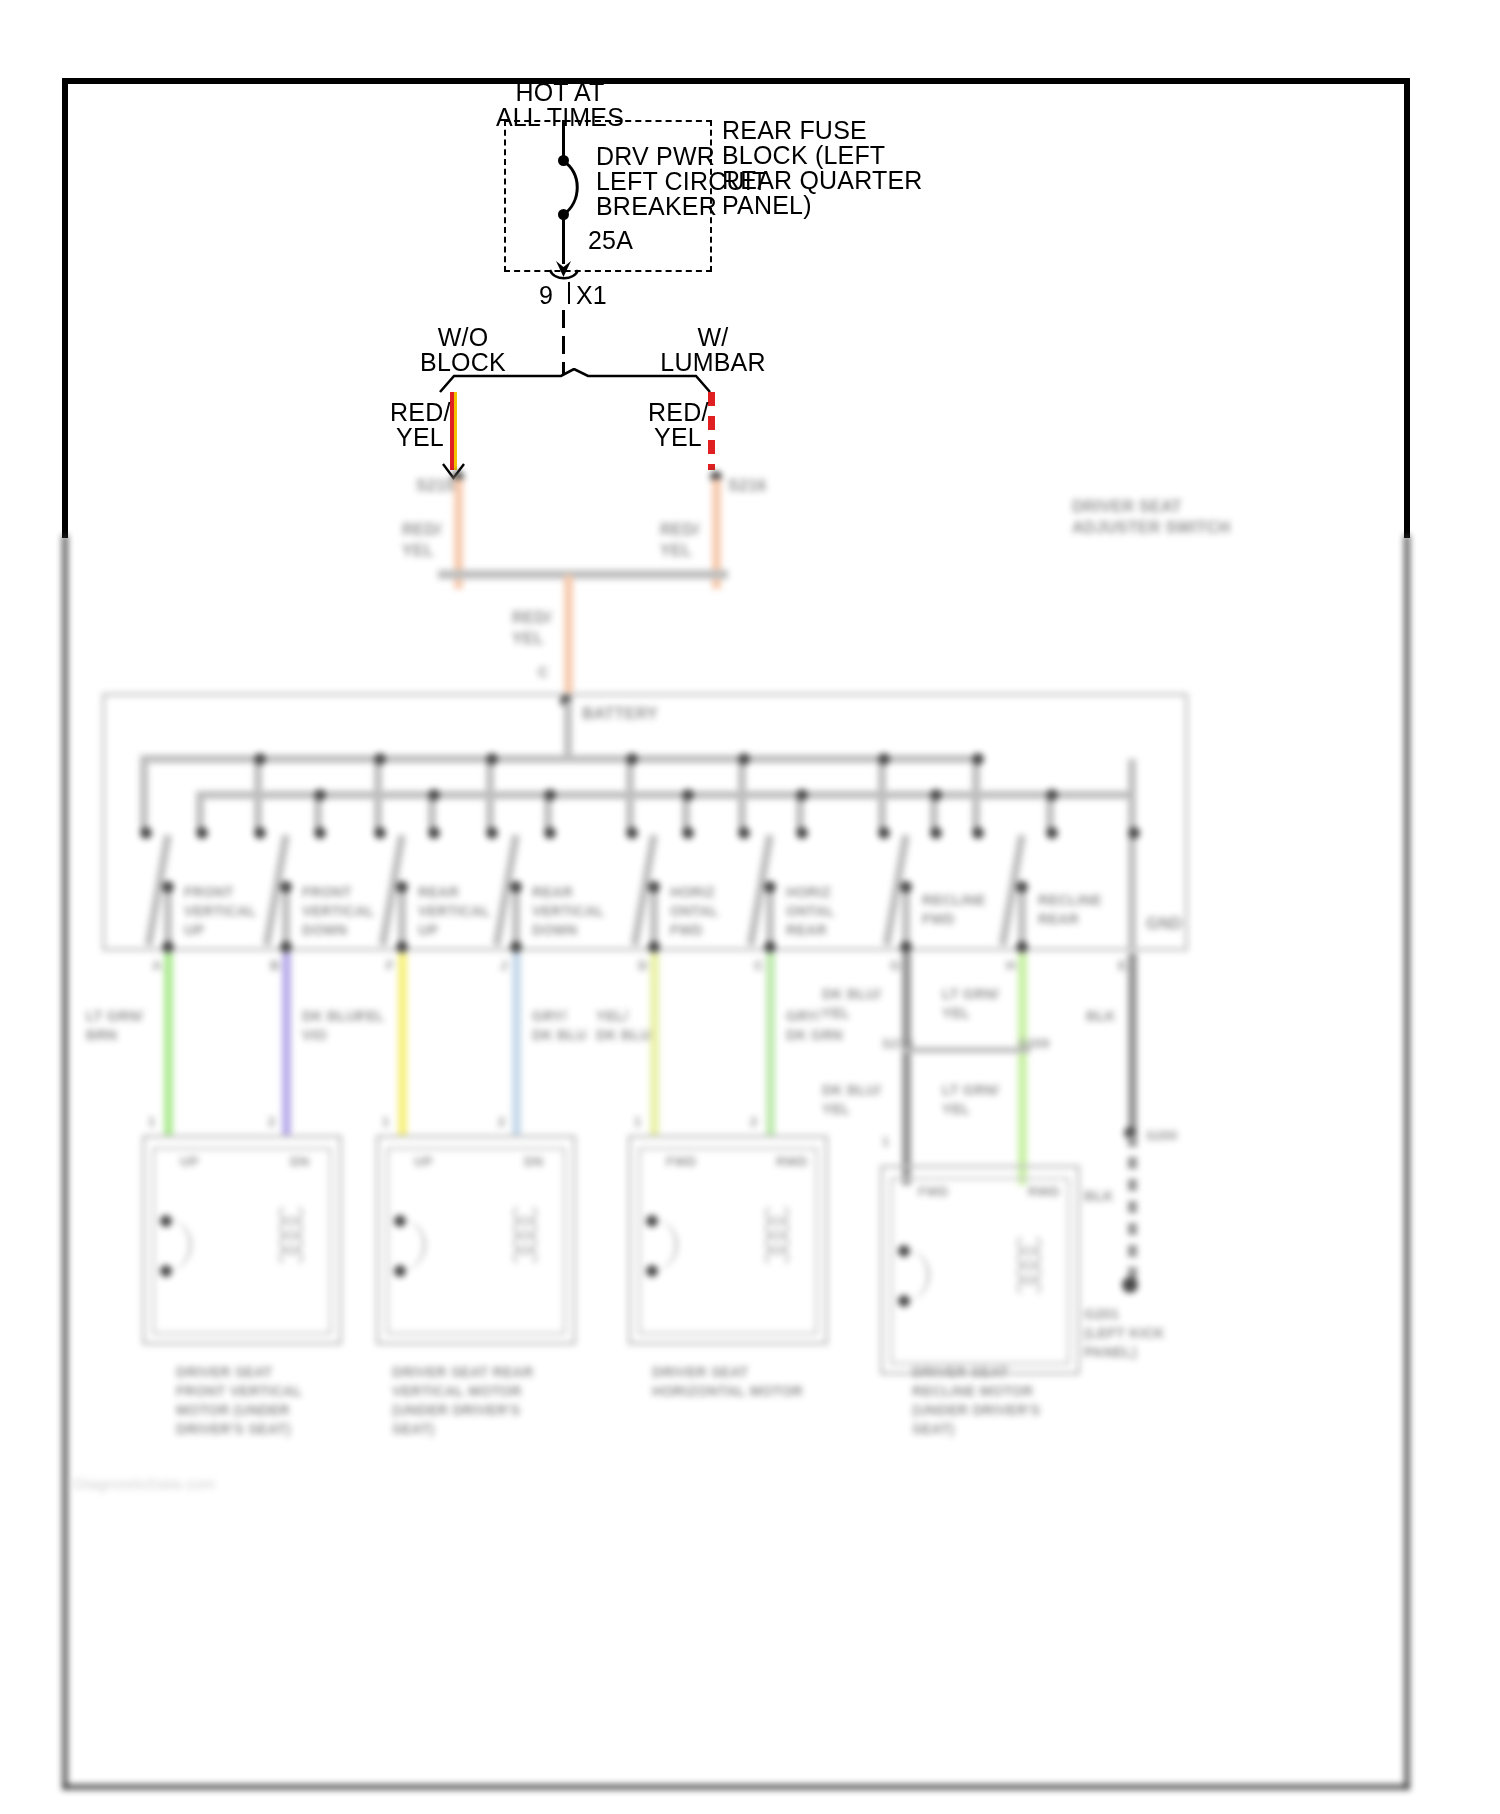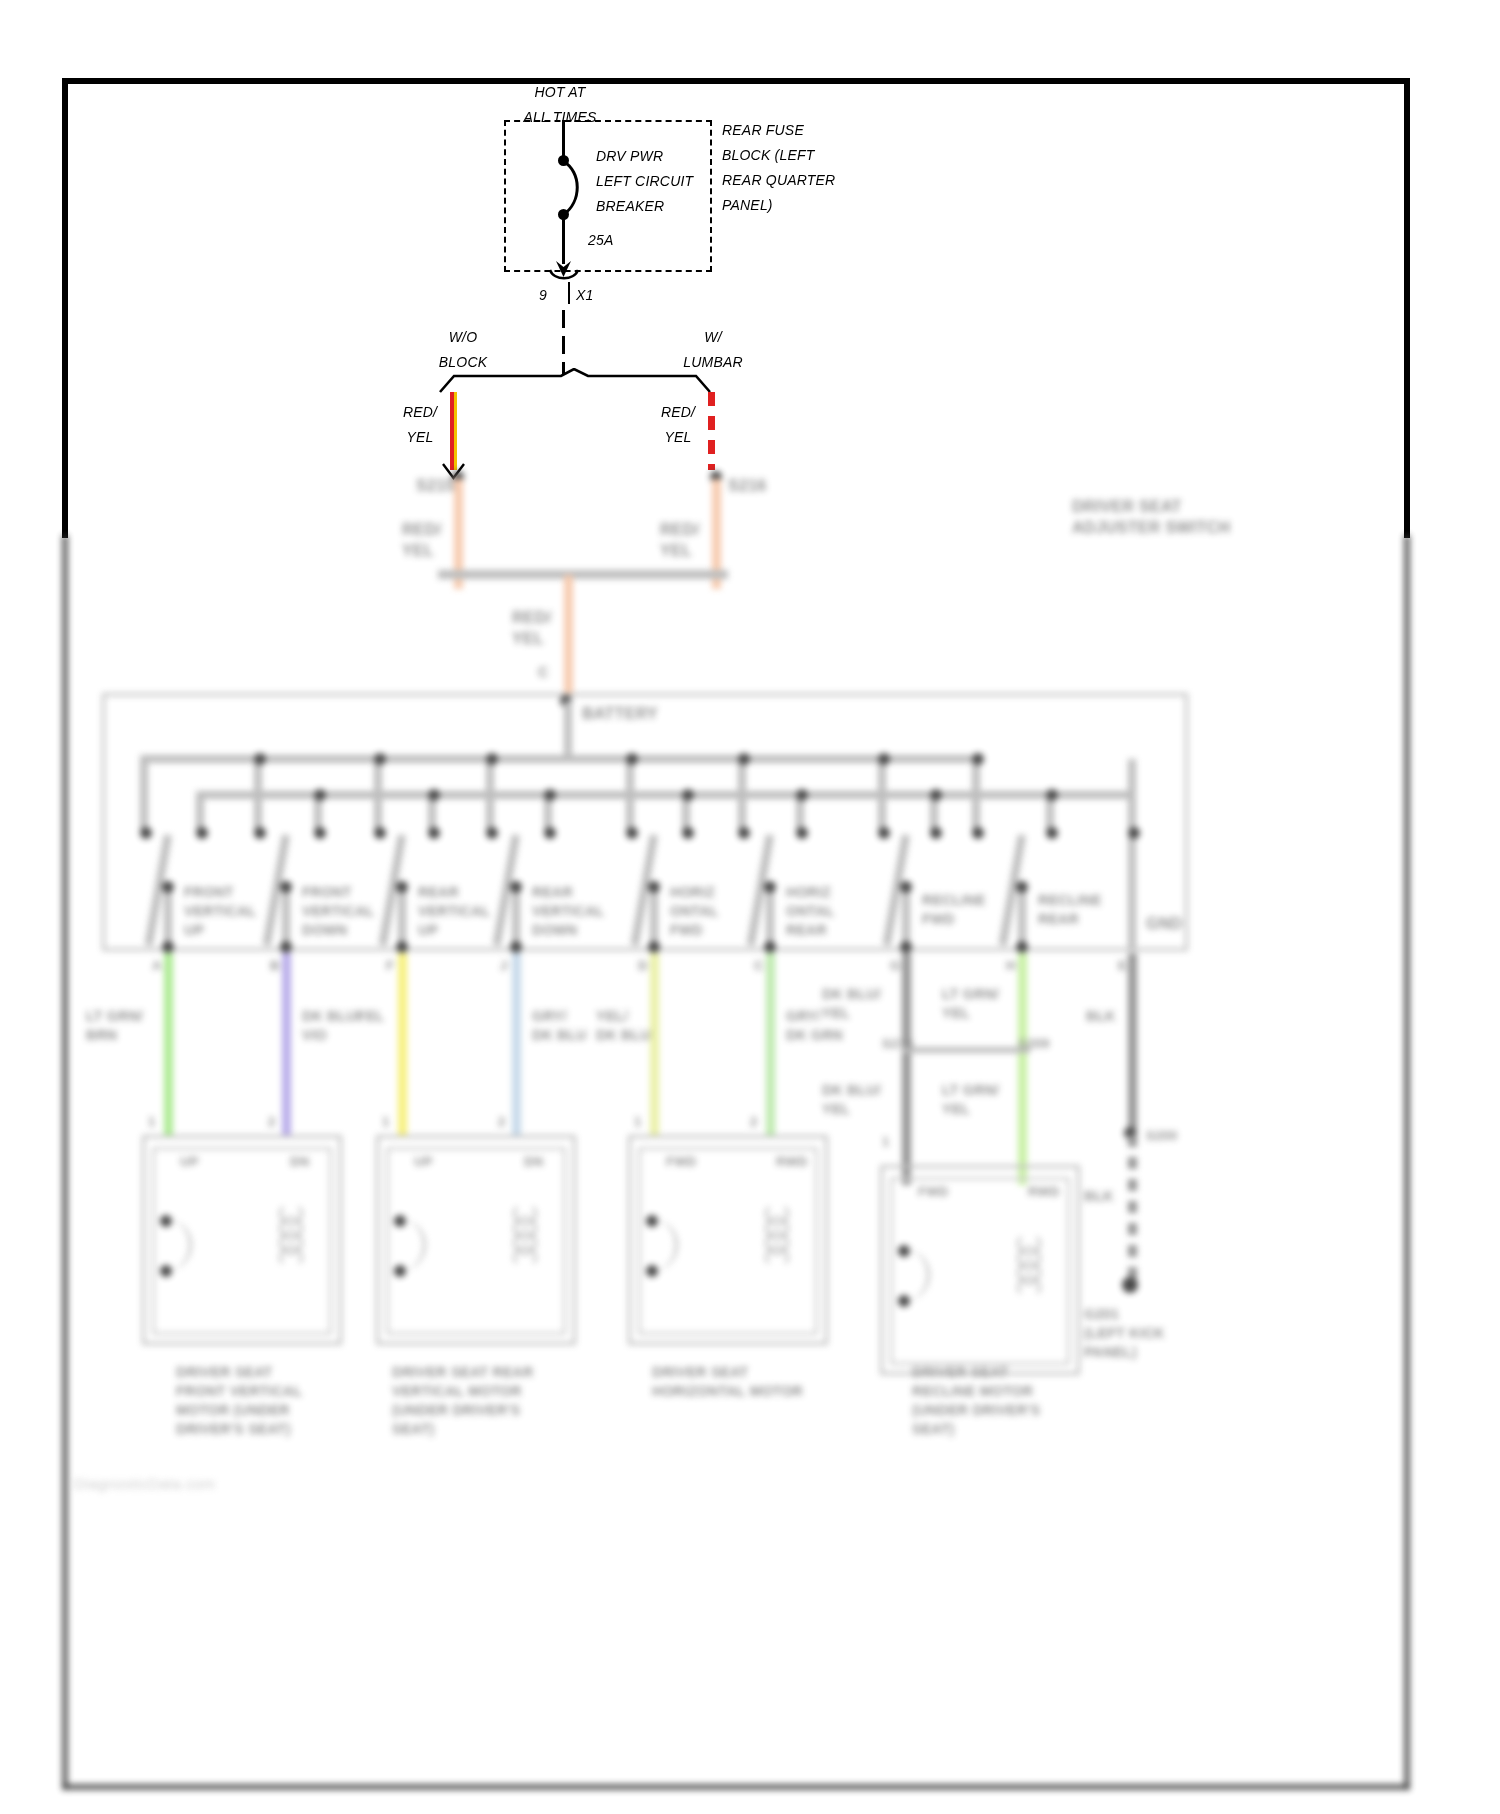--- a/index.html
+++ b/index.html
@@ -18,21 +18,21 @@
   .blurwrap{
     position:absolute;left:56px;top:535px;width:1360px;height:1260px;
     filter:blur(3.2px);
     opacity:.93;
   }
   .blurwrap .bframe-l{position:absolute;left:6px;top:0;width:6px;height:1255px;background:#3b3b3b;opacity:.85;}
   .blurwrap .bframe-r{position:absolute;left:1348px;top:0;width:6px;height:1255px;background:#3b3b3b;opacity:.85;}
   .blurwrap .bframe-b{position:absolute;left:6px;top:1249px;width:1348px;height:6px;background:#3b3b3b;opacity:.85;}
 
   
-  .t{position:absolute;color:#000;font-size:14px;line-height:25px;letter-spacing:.2px;white-space:pre;font-style:italic;}
+  .t{position:absolute;color:#000;font-size:25px;line-height:25px;letter-spacing:.2px;white-space:pre;}
   .tc{text-align:center;}
   .ln{position:absolute;background:#000;}
 
   .dashbox{
     position:absolute;left:504px;top:120px;width:208px;height:152px;
     border:2.5px dashed #000;box-sizing:border-box;
   }
 
   
   .dot{position:absolute;width:11px;height:11px;border-radius:50%;background:#000;}

